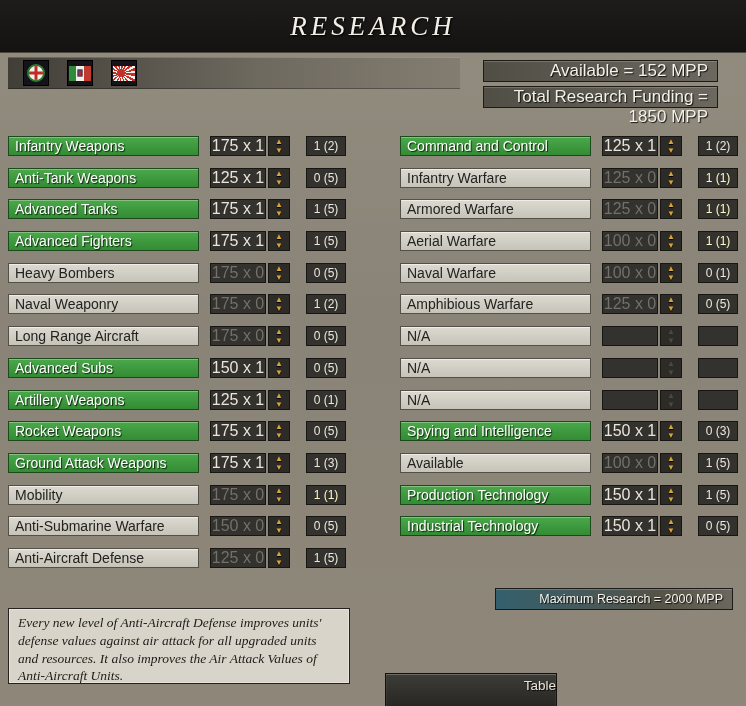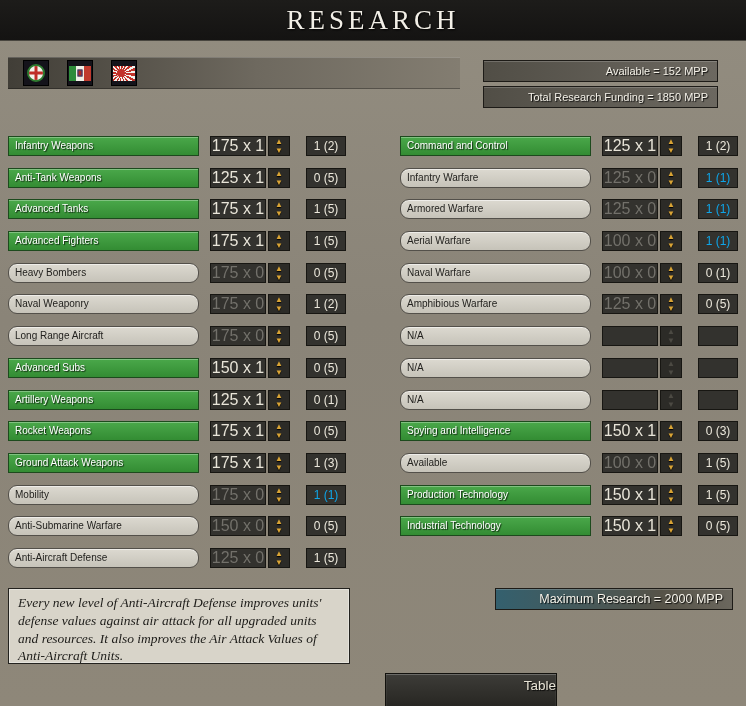--- a/index.html
+++ b/index.html
@@ -3,24 +3,24 @@
 <meta charset="utf-8">
 <style>
   html,body{margin:0;padding:0;background:#5a564e;}
   .screen{
     position:relative;width:746px;height:706px;overflow:hidden;
     background:linear-gradient(180deg,#938d80,#8a8478 45%,#8e8779);
     font-family:"Liberation Sans",sans-serif;
     -webkit-font-smoothing:antialiased;
   }
   
-  .title-bar{position:absolute;left:0;top:0;right:0;height:40px;
+  .title-bar{position:absolute;left:0;top:0;right:0;height:52px;
     background:linear-gradient(180deg,#1d1c1a,#141312);
     display:flex;align-items:center;justify-content:center;
-    box-shadow:0 1px 0 rgba(0,0,0,.5);}
+    box-shadow:0 1px 0 rgba(0,0,0,.5);font-style:italic;}
   .title{font-family:"Liberation Serif",serif;font-size:27px;color:#f2efe7;
     letter-spacing:4px;text-shadow:1px 1px 2px #000;}
   
   .flag-panel{position:absolute;left:8px;top:57px;width:452px;height:32px;
     background:linear-gradient(90deg,#413e37,#6e695f 55%,#837d71);
     box-shadow:inset 0 1px 0 rgba(255,255,255,.18),inset 0 -1px 0 rgba(0,0,0,.3);
     display:flex;align-items:center;gap:18px;padding-left:15px;box-sizing:border-box;}
   .flag-tile{width:26px;height:26px;background:#14131a;border:1px solid #000;
     box-sizing:border-box;display:flex;align-items:center;justify-content:center;flex:0 0 auto;}
   .roundel{width:18px;height:18px;border-radius:50%;background:#f2f2ec;
@@ -32,49 +32,49 @@
   .it-flag .shield{position:absolute;left:50%;top:50%;transform:translate(-50%,-50%);
     width:5px;height:7px;background:#b02a24;border:1px solid #27417e;box-sizing:border-box;}
   .jp-flag{width:22px;height:15px;position:relative;overflow:hidden;
     background:repeating-conic-gradient(from 0deg at 38% 50%,#c23129 0deg 11.25deg,#f4f2ec 11.25deg 22.5deg);}
   .jp-flag::after{content:"";position:absolute;left:38%;top:50%;width:8px;height:8px;
     background:#c23129;border-radius:50%;transform:translate(-50%,-50%);}
   
   .info-box{position:absolute;left:483px;width:235px;height:22px;
     background:linear-gradient(90deg,#514e46,#6c6860);
     border:1px solid #1d1b17;box-shadow:inset 0 1px 0 rgba(255,255,255,.18);
-    color:#f4f1e8;font-size:11px;line-height:20px;text-align:right;
+    color:#f4f1e8;font-size:17px;line-height:20px;text-align:right;
     padding-right:9px;box-sizing:border-box;text-shadow:1px 1px 1px rgba(0,0,0,.85);}
   
   .col{position:absolute;top:136px;}
   .col-left{left:8px;}
   .col-right{left:400px;}
   .row{display:flex;height:20px;margin-bottom:11.7px;}
-  .cat{width:191px;height:20px;line-height:18px;font-size:10px;padding-left:6px;
+  .cat{width:191px;height:20px;line-height:18px;font-size:14px;padding-left:6px;
     box-sizing:border-box;border:1px solid #3f3d36;white-space:nowrap;overflow:hidden;cursor:pointer;}
   .cat.green{background:linear-gradient(180deg,#4aa84a,#338c33);color:#fff;
     border-color:#1d4a1d;text-shadow:1px 1px 1px rgba(0,0,0,.75);
     box-shadow:inset 0 1px 0 rgba(255,255,255,.3);}
   .cat.gray{background:linear-gradient(180deg,#dcd9d0,#c6c3b9);color:#23221f;
-    border-color:#53504a;box-shadow:inset 0 1px 0 rgba(255,255,255,.55);border-radius:9px;}
+    border-color:#53504a;box-shadow:inset 0 1px 0 rgba(255,255,255,.55);}
   .cost{width:56px;height:20px;margin-left:11px;background:#33322e;
     border:1px solid #171612;box-sizing:border-box;color:#e9e5d9;
     font-size:16px;line-height:18px;text-align:center;}
   .row.dim .cost{color:#72706a;}
   .spin{width:22px;height:20px;margin-left:2px;background:#2c2b27;
     border:1px solid #171612;box-sizing:border-box;display:flex;flex-direction:column;
     align-items:center;justify-content:center;cursor:pointer;}
   .arrow{font-size:8px;line-height:9px;color:#d9a435;text-shadow:0 1px 1px #000;}
   .row.na .arrow{color:#4c4a43;text-shadow:none;}
   .count{width:40px;height:20px;margin-left:16px;background:#33322e;
     border:1px solid #171612;box-sizing:border-box;color:#ece8dc;
     font-size:12px;line-height:18px;text-align:center;}
-  .row.maxed .count{color:#0ea5e9;}
-  
-  .desc{position:absolute;left:8px;top:588px;width:342px;height:76px;
+  .row.maxed .count{color:#fef9c3;}
+  
+  .desc{position:absolute;left:8px;top:608px;width:342px;height:76px;
     background:#d8d4c9;border:1px solid #23221e;
     box-shadow:inset 0 0 0 1px rgba(255,255,255,.35);box-sizing:border-box;
     padding:5px 9px;font-family:"Liberation Serif",serif;font-style:italic;
     font-size:13.5px;line-height:1.32;color:#1d1c19;}
   
   .max-box{position:absolute;left:495px;top:588px;width:238px;height:22px;
     background:linear-gradient(90deg,#34606e,#565348 70%,#6b675e);
     border:1px solid #1d1b17;box-shadow:inset 0 1px 0 rgba(255,255,255,.2);
     color:#f4f1e8;font-size:12.5px;line-height:20px;text-align:right;
     padding-right:9px;box-sizing:border-box;text-shadow:1px 1px 1px rgba(0,0,0,.85);padding-left:12px;}

